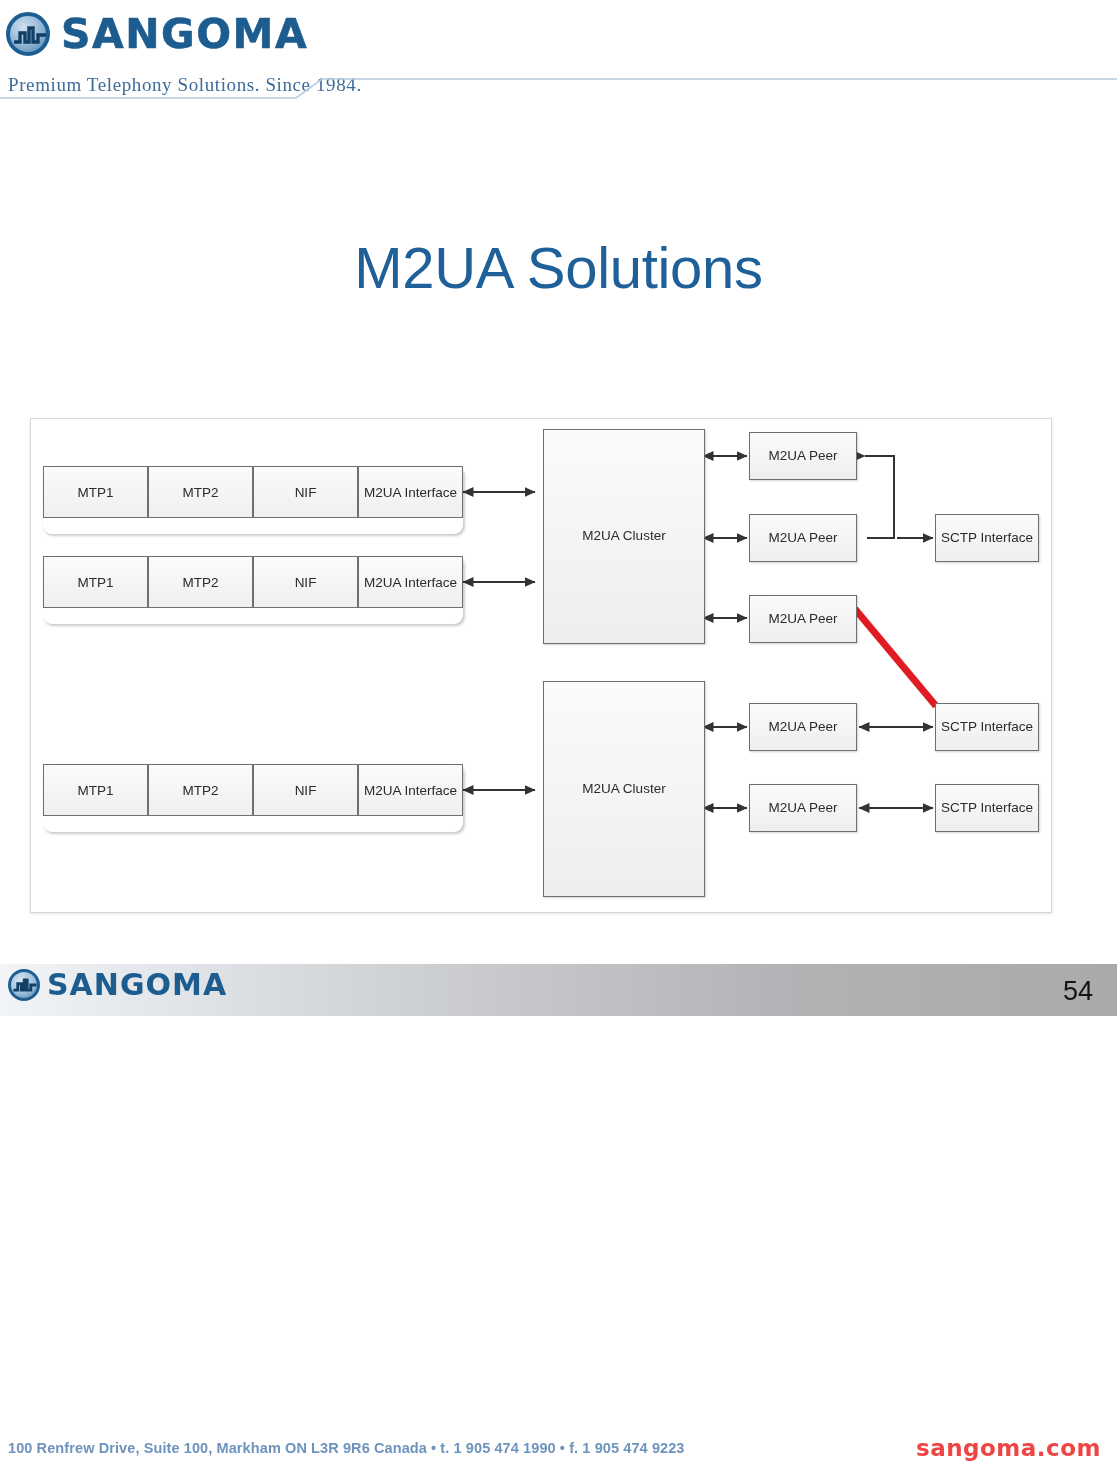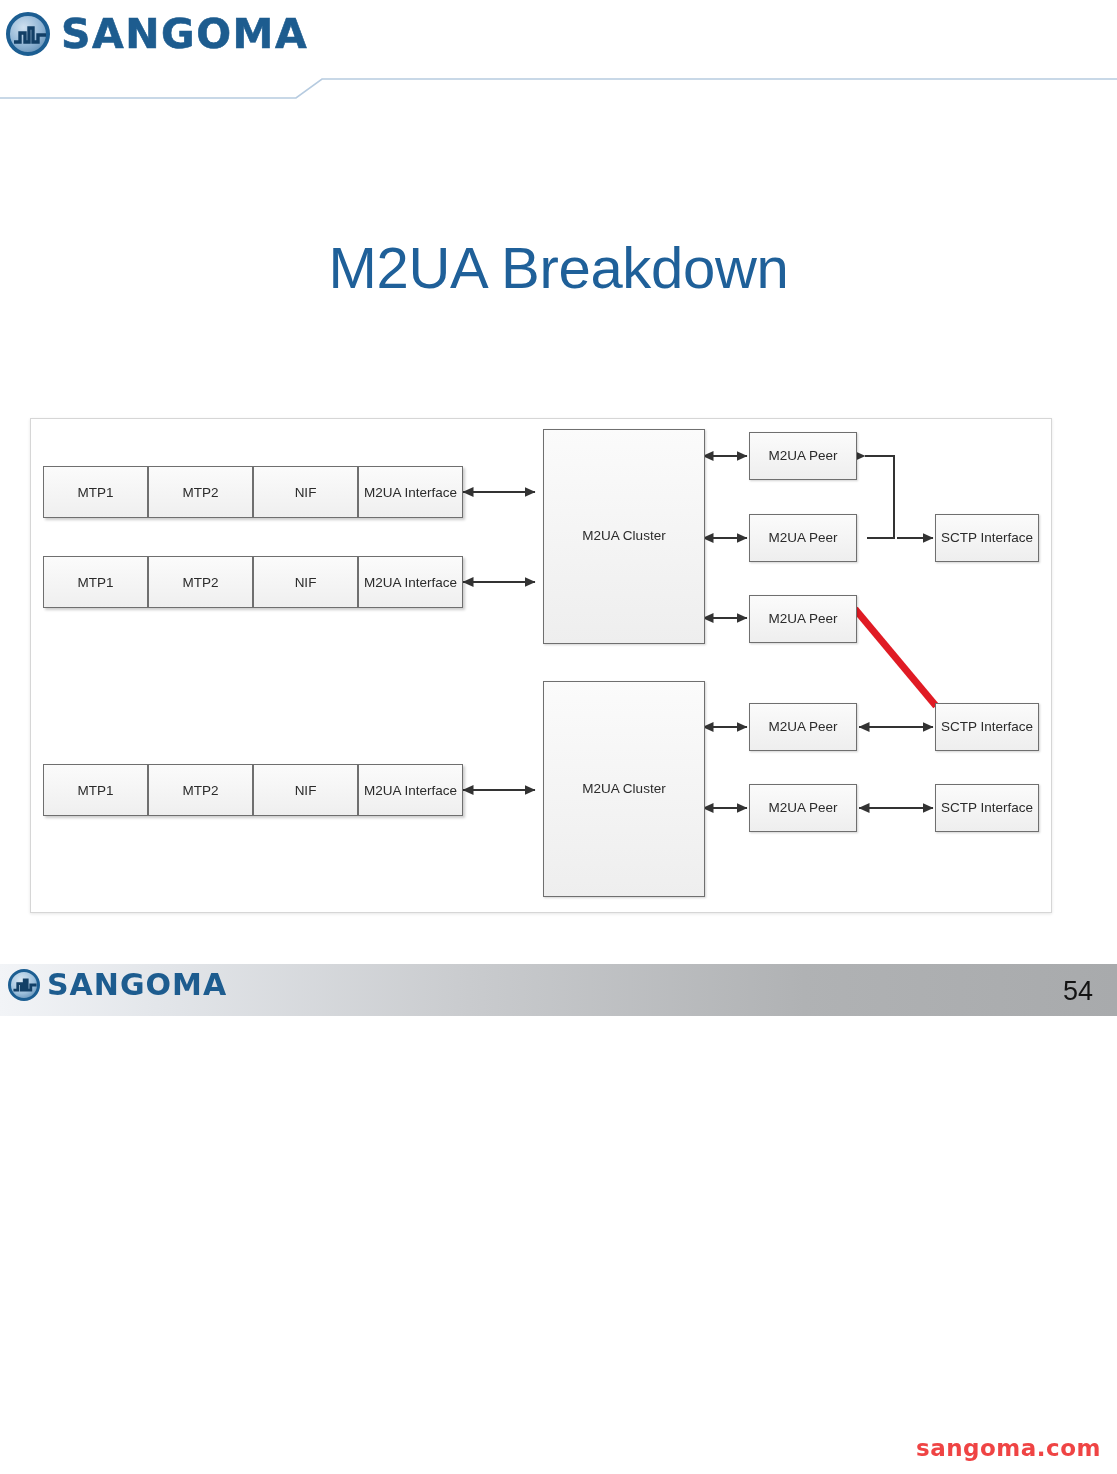--- a/index.html
+++ b/index.html
@@ -33,21 +33,21 @@
   .diagram { position:absolute; left:30px; top:412px; width:1022px; height:495px;
     background:#fff; border:1px solid #d6d6d6; box-shadow:0 1px 3px rgba(0,0,0,0.10); }
   .dgm-svg { position:absolute; left:0; top:0; }
   .nodebox { position:absolute; background:linear-gradient(#fbfbfb,#eeeeee);
     border:1.5px solid #6f6f6f; display:flex; align-items:center; justify-content:center;
     font-size:13.5px; color:#2b2b2b; box-shadow:1px 1px 2px rgba(0,0,0,0.18);
     text-align:left; line-height:1.1; }
   .seg { position:absolute; background:linear-gradient(#fbfbfb,#efefef);
     border:1.5px solid #6f6f6f; display:flex; align-items:center; justify-content:center;
     font-size:13.5px; color:#2b2b2b; }
-  .stack { position:absolute; height:52px; box-shadow:1.5px 1.5px 2.5px rgba(0,0,0,0.20); }
+  .stack { position:absolute; height:68px; box-shadow:1.5px 1.5px 2.5px rgba(0,0,0,0.20);border-radius:9px; }
 
   
   .footbar { position:absolute; left:0; top:958px; width:1117px; height:52px;
     background:linear-gradient(to right,#f2f4f7 0%,#e3e6ea 14%,#c9cbce 42%,#b0b2b4 72%,#a8aaac 100%); }
   .footbar-logo { position:absolute; left:8px; top:5px; display:flex; align-items:center; }
   .footbar-mark { width:32px; height:32px; border-radius:50%;
     background: radial-gradient(circle at 38% 32%, #d9e7f3 0%, #9dc0dc 55%, #4a7ba6 100%);
     border:3px solid #1c5e92; position:relative; flex:0 0 auto; }
   .footbar-mark svg { position:absolute; left:1px; top:2px; }
   .footbar-word { font-family:"DejaVu Sans", sans-serif; font-weight:bold; font-size:30px;
@@ -68,26 +68,27 @@
 
   <div class="header">
     <div class="logo-row">
       <div class="logo-mark">
         <svg width="36" height="34" viewBox="0 0 36 34">
           <path d="M2 22 L8 22 L8 13 L13 13 L13 22 L17 22 L17 8 L21 8 L21 22 L26 22 L26 15 L34 15" fill="none" stroke="#123f66" stroke-width="3.4" stroke-linejoin="miter"></path>
         </svg>
       </div>
       <div class="logo-word">SANGOMA</div>
     </div>
+    <div class="tagline">Premium Telephony Solutions. Since 1984.</div>
     <svg class="hdr-rule" width="1117" height="105">
       <path d="M0 92 L296 92 L322 73 L1117 73" fill="none" stroke="#b6cbe0" stroke-width="1.6"></path>
     </svg>
   </div>
 
-  <div class="slide-title">M2UA Breakdown</div>
+  <div class="slide-title">M2UA Solutions</div>
 
   <div class="diagram">
 
     <svg class="dgm-svg" width="1020" height="493">
       <defs>
         <marker id="ahR" markerWidth="11" markerHeight="11" refX="10.5" refY="5.5" orient="auto" markerUnits="userSpaceOnUse">
           <path d="M0,0.6 L11,5.5 L0,10.4 Z" fill="#333"></path>
         </marker>
         <marker id="ahL" markerWidth="11" markerHeight="11" refX="0.5" refY="5.5" orient="auto" markerUnits="userSpaceOnUse">
           <path d="M11,0.6 L0,5.5 L11,10.4 Z" fill="#333"></path>
@@ -158,15 +159,16 @@
       <div class="footbar-mark">
         <svg width="26" height="25" viewBox="0 0 36 34">
           <path d="M2 22 L8 22 L8 13 L13 13 L13 22 L17 22 L17 8 L21 8 L21 22 L26 22 L26 15 L34 15" fill="none" stroke="#123f66" stroke-width="4" stroke-linejoin="miter"></path>
         </svg>
       </div>
       <div class="footbar-word">SANGOMA</div>
     </div>
     <div class="page-num">54</div>
   </div>
 
+  <div class="addr">100 Renfrew Drive, Suite 100, Markham ON L3R 9R6 Canada  •  t. 1 905 474 1990  •  f. 1 905 474 9223</div>
   <div class="weburl">sangoma.com</div>
 
 </div>
 
 </body></html>

